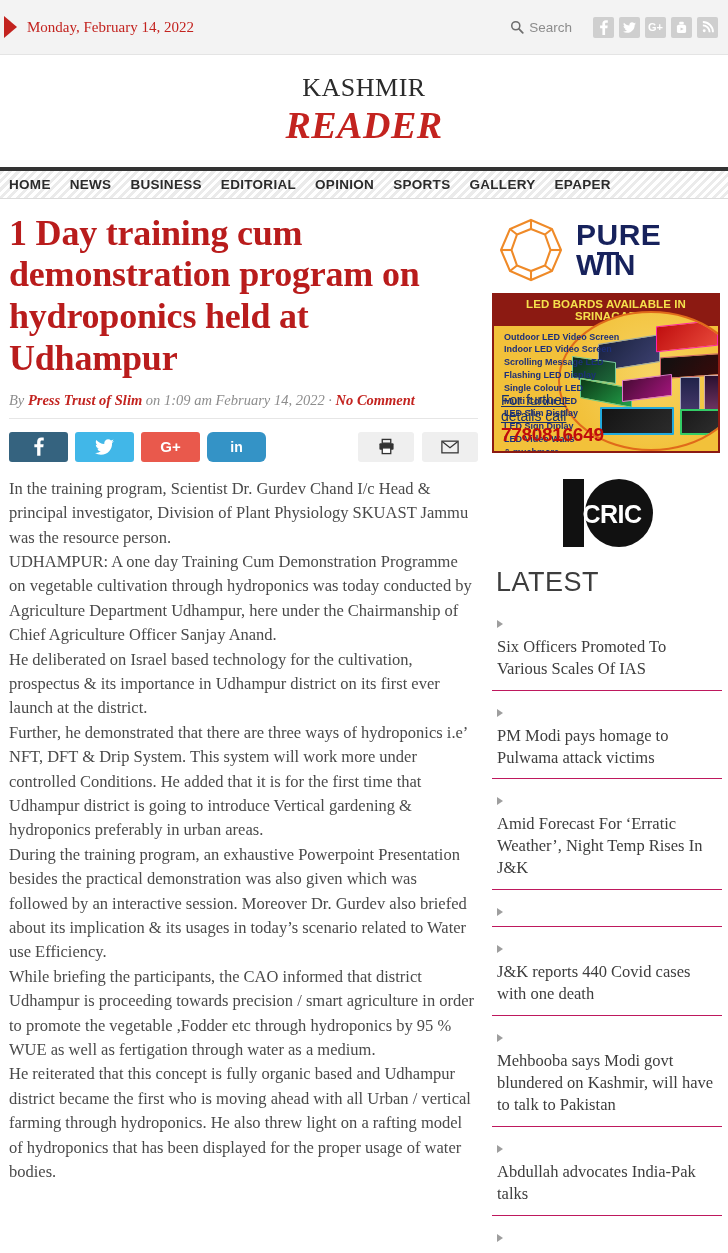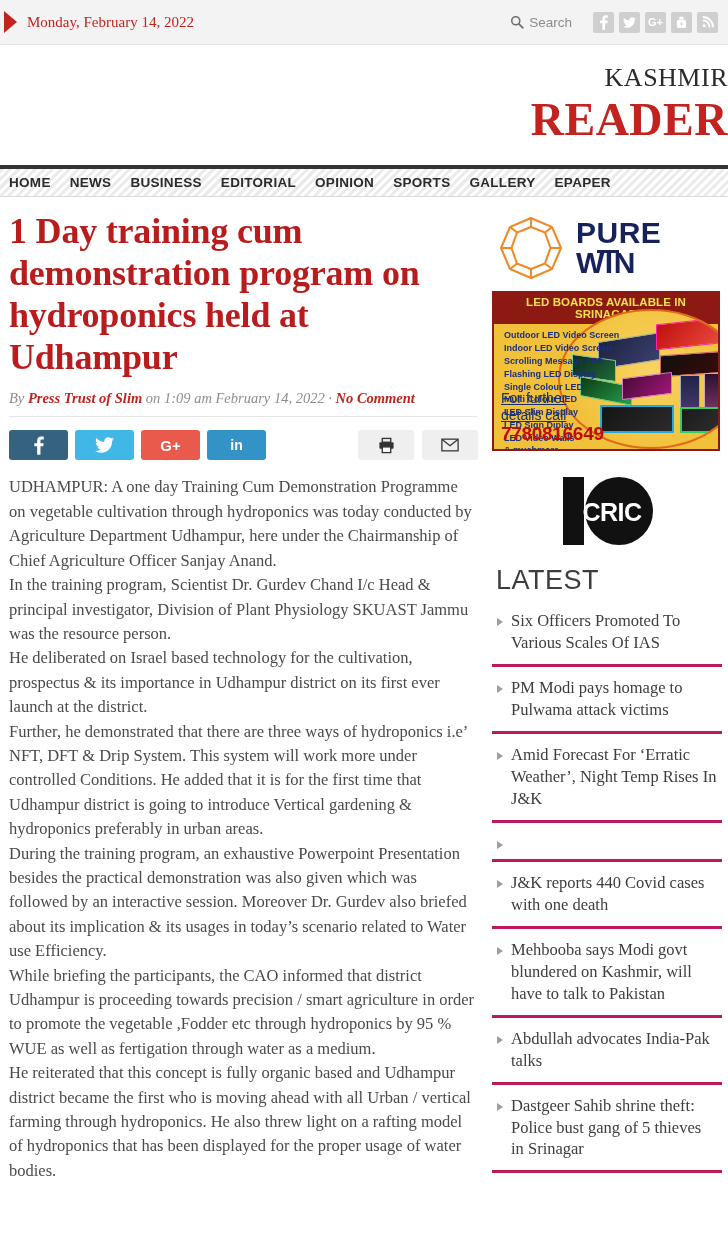--- a/index.html
+++ b/index.html
@@ -8,21 +8,21 @@
   body {
     width: 728px;
     background: #ffffff;
     font-family: "Liberation Serif", "DejaVu Serif", serif;
     color: #333;
     -webkit-font-smoothing: antialiased;
   }
 
   
   .topbar {
-    height: 45px;
+    height: 55px;
     background: #f3f3f3;
     border-bottom: 1px solid #e4e4e4;
     display: flex;
     align-items: center;
     padding: 0 10px 0 0;
   }
   .date-flag {
     width: 0; height: 0;
     border-top: 11px solid transparent;
     border-bottom: 11px solid transparent;
@@ -64,37 +64,38 @@
     color: #fff;
     font-family: "Liberation Sans", sans-serif;
     font-weight: bold;
     font-size: 12px;
     line-height: 1;
   }
   .soc-sq svg { display:block; }
 
   
   .masthead {
-    text-align: right;
+    text-align: center;
     padding: 18px 0 20px 0;
   }
   .mast-top {
     font-size: 26px;
     letter-spacing: 0.5px;
     color: #2b2b2b;
     font-family: "Liberation Serif", serif;
     line-height: 1.15;
   }
   .mast-bottom {
-    font-size: 46px;
+    font-size: 38px;
     font-weight: bold;
     color: #c3231f;
     letter-spacing: 0.5px;
     line-height: 1.1;
     margin-top: 2px;
+    font-style: italic;
   }
 
   
   .nav {
     border-top: 4px solid #333333;
     border-bottom: 1px solid #dcdcdc;
     background-color: #f7f7f7;
     background-image: repeating-linear-gradient(
       -45deg,
       #ffffff 0px, #ffffff 3px,
@@ -166,21 +167,21 @@
     color: #fff;
     cursor: pointer;
   }
   .share-btn svg { display:block; }
   .share-btn.gplus {
     font-family: "Liberation Sans", sans-serif;
     font-weight: bold; font-size: 15px;
   }
   .share-btn.linkedin {
     font-family: "Liberation Sans", sans-serif;
-    font-weight: bold; font-size: 14px;
+    font-weight: bold; font-size: 14px; border-radius: 6px;
   }
   .util-group { margin-left: auto; display: flex; }
   .util-btn {
     width: 56px; height: 30px;
     background: #efefef;
     border-radius: 3px;
     margin-left: 8px;
     display:flex; align-items:center; justify-content:center;
     cursor: pointer;
   }
@@ -312,22 +313,23 @@
     padding: 2px 0 8px 4px;
     font-weight: normal;
     margin: 0;
   }
   .latest-list { list-style: none; margin: 0; padding: 0; }
   .latest-item {
     display: flex;
     align-items: flex-start;
     gap: 8px;
     padding: 10px 4px 10px 5px;
-    border-bottom: 3px solid #be185d;
+    border-bottom: 1px solid #be185d;
     cursor: pointer;
+    flex-direction: column;
   }
   .latest-item:first-child { padding-top: 6px; }
   .tri {
     width: 0; height: 0;
     border-top: 4.5px solid transparent;
     border-bottom: 4.5px solid transparent;
     border-left: 6px solid #9e9e9e;
     margin-top: 8px;
     flex: none;
   }
@@ -438,22 +440,22 @@
         <div class="util-btn">
           <svg width="18" height="14" viewBox="0 0 20 15">
               <rect x="1" y="1" width="18" height="13" fill="none" stroke="#333" stroke-width="1.4"></rect>
               <polyline points="1.6,1.8 10,8.4 18.4,1.8" fill="none" stroke="#333" stroke-width="1.4"></polyline>
             </svg>
         </div>
       </div>
     </div>
 
     <div class="body-copy">
+      <p>In the training program, Scientist Dr. Gurdev Chand I/c Head &amp; principal investigator, Division of Plant Physiology SKUAST Jammu was the resource person.</p>
       <p>UDHAMPUR: A one day Training Cum Demonstration Programme on vegetable cultivation through hydroponics was today conducted by Agriculture Department Udhampur, here under the Chairmanship of Chief Agriculture Officer Sanjay Anand.</p>
-      <p>In the training program, Scientist Dr. Gurdev Chand I/c Head &amp; principal investigator, Division of Plant Physiology SKUAST Jammu was the resource person.</p>
       <p>He deliberated on Israel based technology for the cultivation, prospectus &amp; its importance in Udhampur district on its first ever launch at the district.</p>
       <p>Further, he demonstrated that there are three ways of hydroponics i.e’ NFT, DFT &amp; Drip System. This system will work more under controlled Conditions. He added that it is for the first time that Udhampur district is going to introduce Vertical gardening &amp; hydroponics preferably in urban areas.</p>
       <p>During the training program, an exhaustive Powerpoint Presentation besides the practical demonstration was also given which was followed by an interactive session. Moreover Dr. Gurdev also briefed about its implication &amp; its usages in today’s scenario related to Water use Efficiency.</p>
       <p>While briefing the participants, the CAO informed that district Udhampur is proceeding towards precision / smart agriculture in order to promote the vegetable ,Fodder etc through hydroponics by 95 % WUE as well as fertigation through water as a medium.</p>
       <p>He reiterated that this concept is fully organic based and Udhampur district became the first who is moving ahead with all Urban / vertical farming through hydroponics. He also threw light on a rafting model of hydroponics that has been displayed for the proper usage of water bodies.</p>
     </div>
   </div>
 
   <div class="side">
 

